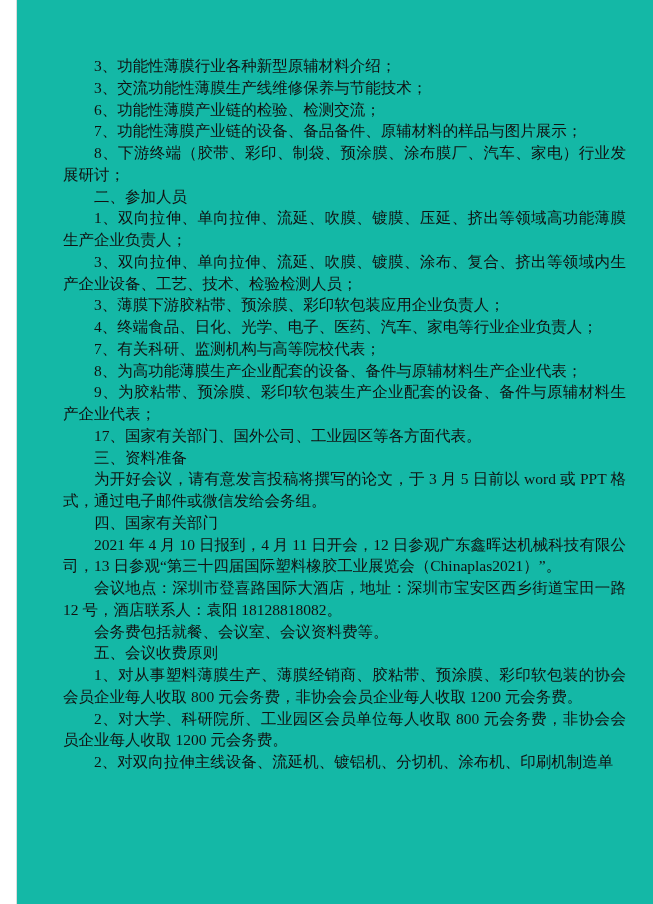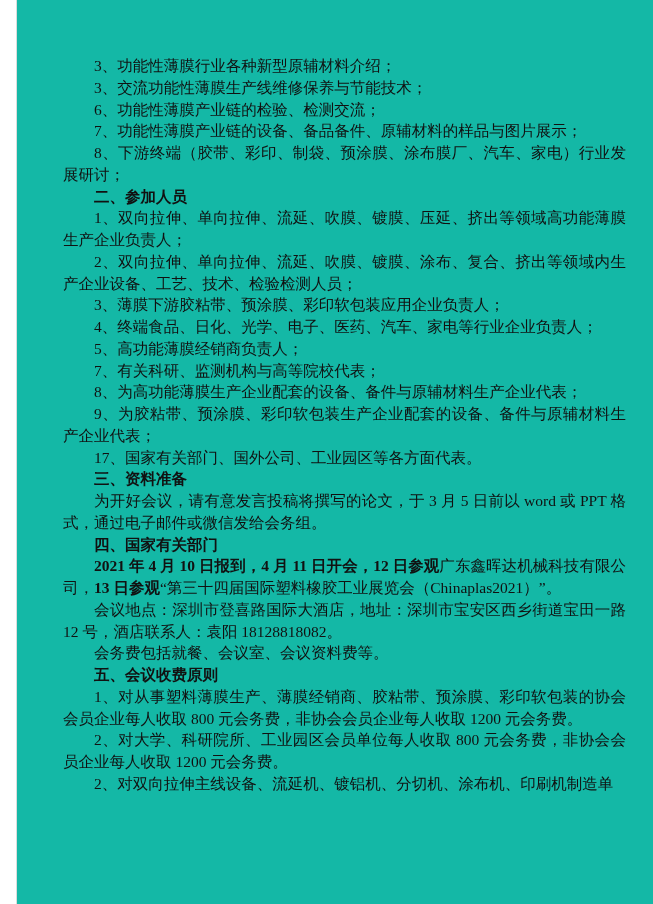--- a/index.html
+++ b/index.html
@@ -35,38 +35,37 @@
     color: #111111;
   }
   .para {
     margin: 0;
     padding: 0;
     text-indent: 2em;
     text-align: justify;
     word-break: break-all;
   }
   .para span { font-weight: normal; }
-  .para span.bold { font-weight: bold; }
+  .para span.bold { font-weight: normal; }
 </style>
 </head>
 <body>
 
 <div class="page">
   <div class="content">
       <p class="para"><span>3、功能性薄膜行业各种新型原辅材料介绍；</span></p>
       <p class="para"><span>3、交流功能性薄膜生产线维修保养与节能技术；</span></p>
       <p class="para"><span>6、功能性薄膜产业链的检验、检测交流；</span></p>
       <p class="para"><span>7、功能性薄膜产业链的设备、备品备件、原辅材料的样品与图片展示；</span></p>
       <p class="para"><span>8、下游终端（胶带、彩印、制袋、预涂膜、涂布膜厂、汽车、家电）行业发展研讨；</span></p>
       <p class="para"><span class="bold">二、参加人员</span></p>
       <p class="para"><span>1、双向拉伸、单向拉伸、流延、吹膜、镀膜、压延、挤出等领域高功能薄膜生产企业负责人；</span></p>
-      <p class="para"><span>2、双向拉伸、单向拉伸、流延、吹膜、镀膜、涂布、复合、挤出等领域内生产企业设备、工艺、技术、检验检测人员；</span></p>
+      <p class="para"><span>3、双向拉伸、单向拉伸、流延、吹膜、镀膜、涂布、复合、挤出等领域内生产企业设备、工艺、技术、检验检测人员；</span></p>
       <p class="para"><span>3、薄膜下游胶粘带、预涂膜、彩印软包装应用企业负责人；</span></p>
       <p class="para"><span>4、终端食品、日化、光学、电子、医药、汽车、家电等行业企业负责人；</span></p>
-      <p class="para"><span>5、高功能薄膜经销商负责人；</span></p>
       <p class="para"><span>7、有关科研、监测机构与高等院校代表；</span></p>
       <p class="para"><span>8、为高功能薄膜生产企业配套的设备、备件与原辅材料生产企业代表；</span></p>
       <p class="para"><span>9、为胶粘带、预涂膜、彩印软包装生产企业配套的设备、备件与原辅材料生产企业代表；</span></p>
       <p class="para"><span>17、国家有关部门、国外公司、工业园区等各方面代表。</span></p>
       <p class="para"><span class="bold">三、资料准备</span></p>
       <p class="para"><span>为开好会议，请有意发言投稿将撰写的论文，于 3 月 5 日前以 word 或 PPT 格式，通过电子邮件或微信发给会务组。</span></p>
       <p class="para"><span class="bold">四、国家有关部门</span></p>
       <p class="para"><span class="bold">2021 年 4 月 10 日报到，4 月 11 日开会，12 日参观</span><span>广东鑫晖达机械科技有限公司，</span><span class="bold">13 日参观</span><span>“第三十四届国际塑料橡胶工业展览会（Chinaplas2021）”。</span></p>
       <p class="para"><span>会议地点：深圳市登喜路国际大酒店，地址：深圳市宝安区西乡街道宝田一路 12 号，酒店联系人：袁阳 18128818082。</span></p>
       <p class="para"><span>会务费包括就餐、会议室、会议资料费等。</span></p>

